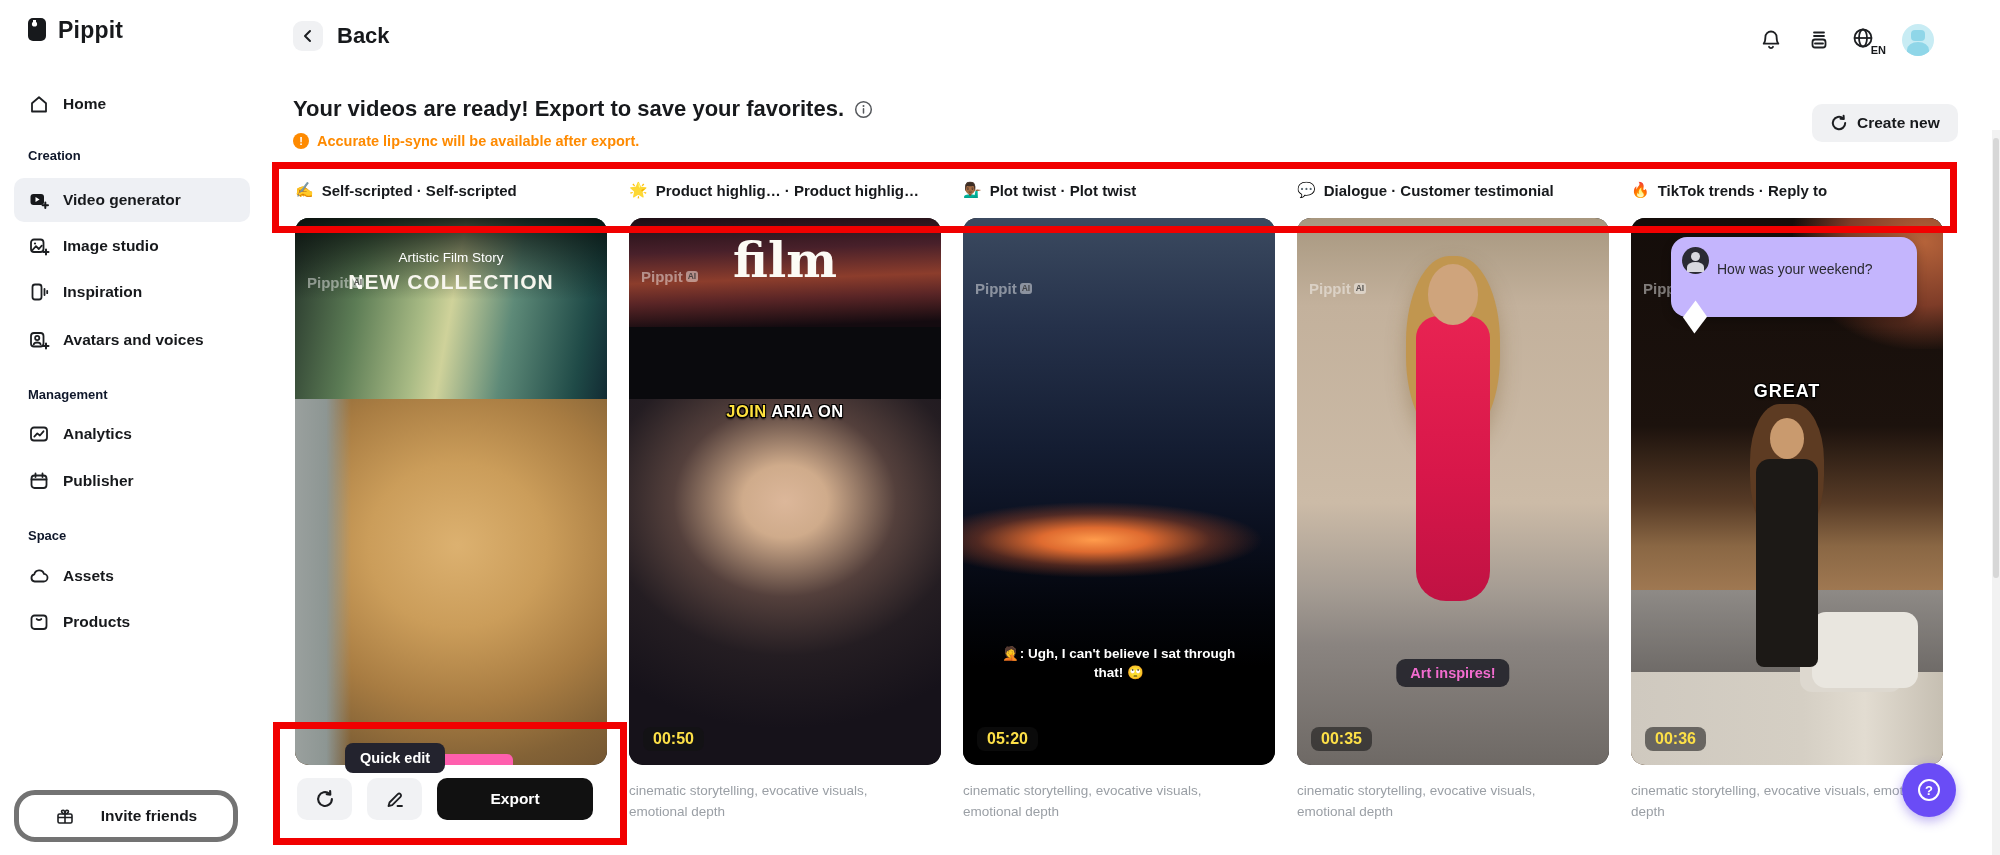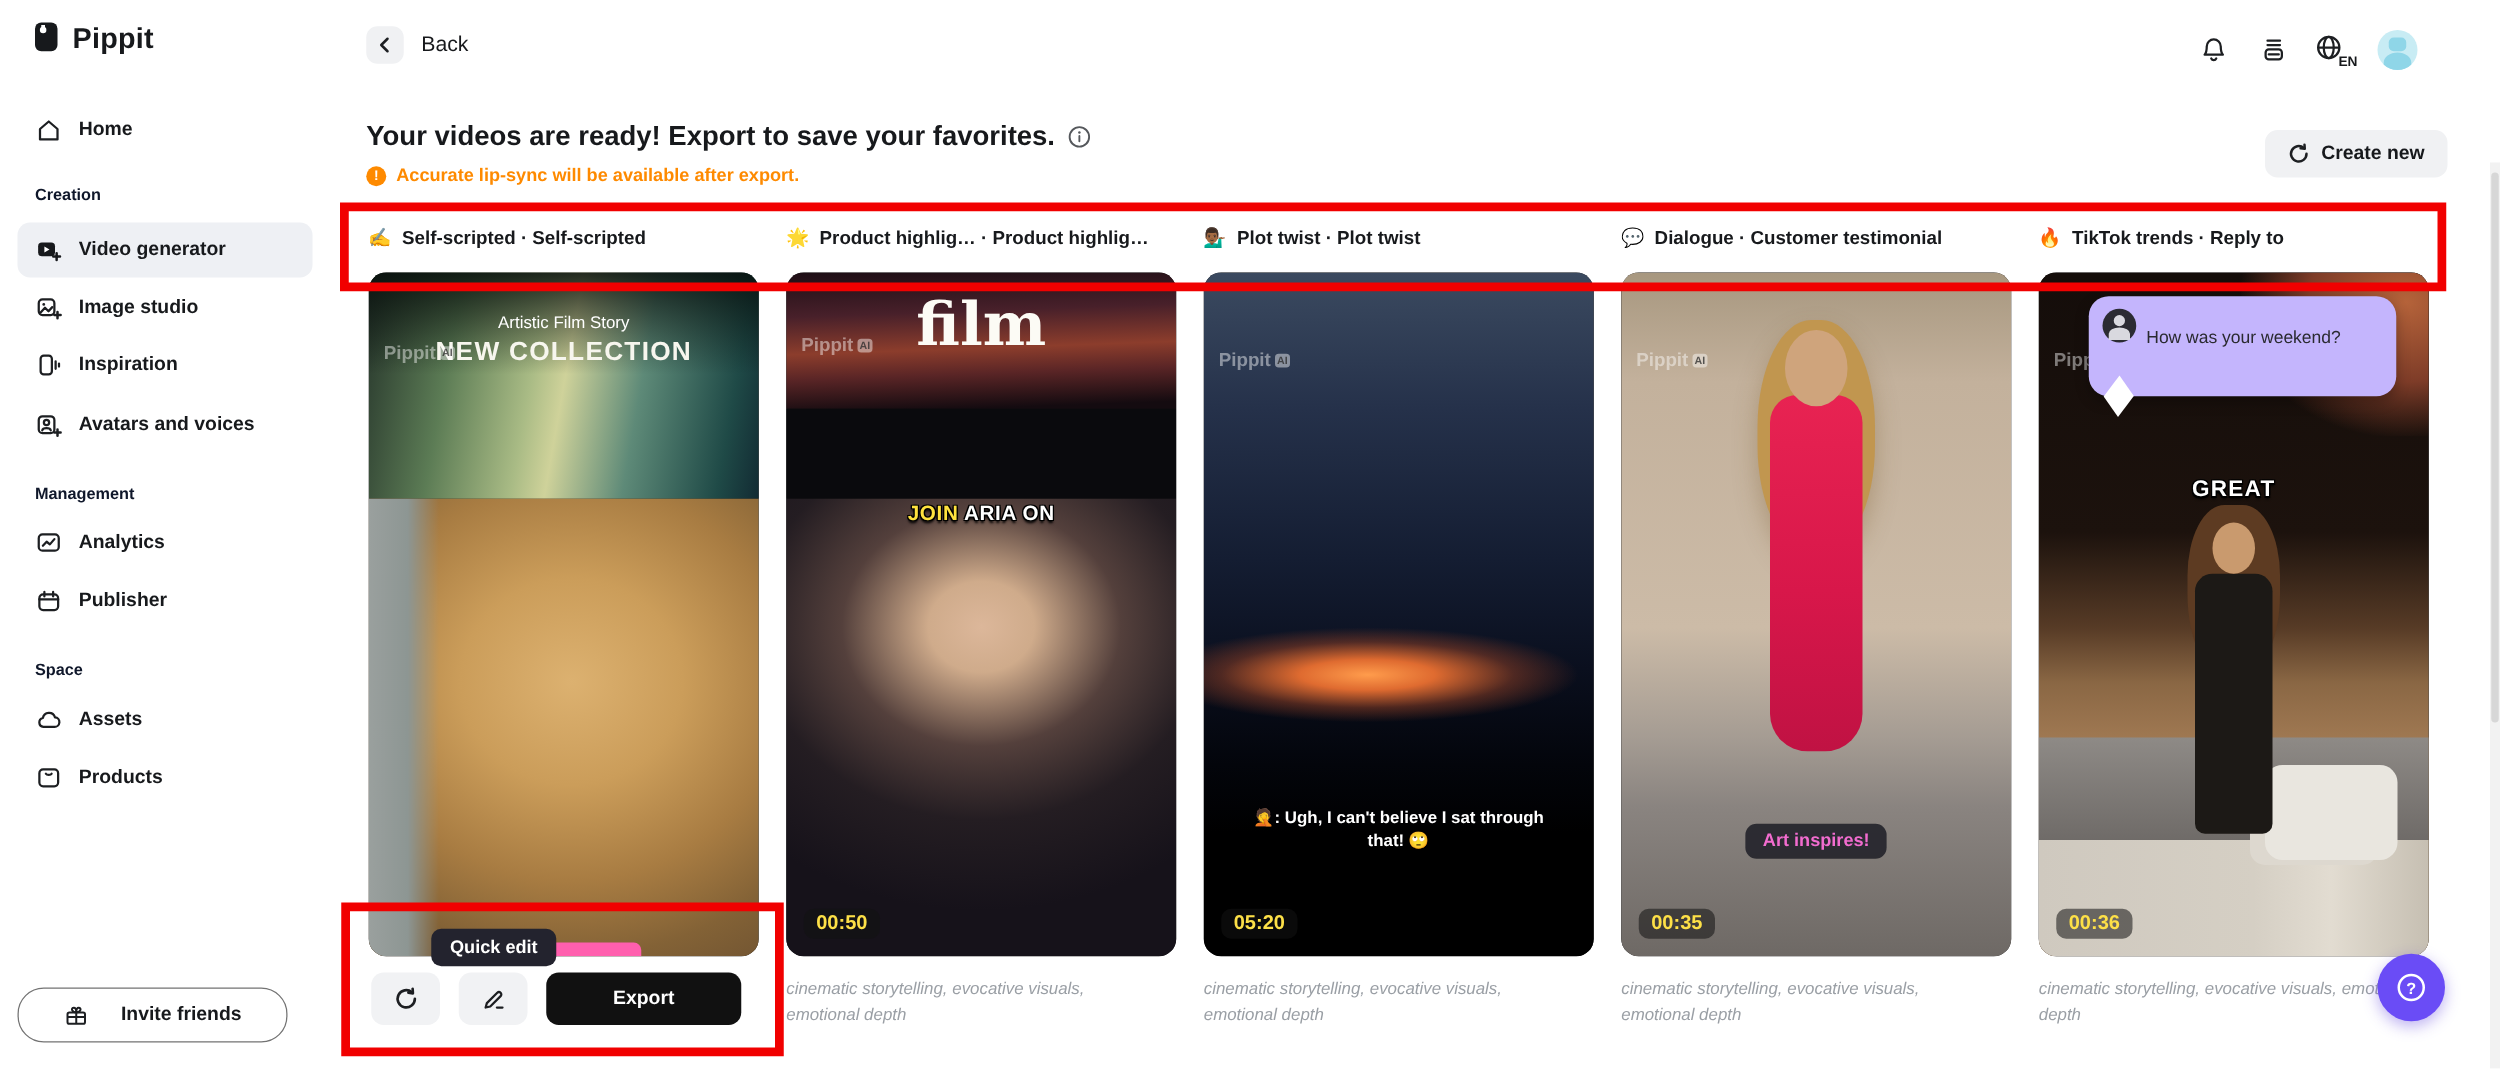--- a/index.html
+++ b/index.html
@@ -8,28 +8,28 @@
   svg{display:block;}
 
   
   .sidebar{position:absolute;left:0;top:0;width:250px;height:855px;background:#fff;}
   .logo{position:absolute;left:26px;top:16px;display:flex;align-items:center;gap:8px;}
   .logo-text{font-size:23px;font-weight:800;letter-spacing:.2px;}
   .sb-item{position:absolute;left:14px;width:208px;height:40px;display:flex;align-items:center;
            gap:13px;padding:0 14px;border-radius:10px;font-weight:700;font-size:15.5px;cursor:pointer;}
   .sb-item.active{background:#eef0f4;height:44px;}
   .sb-section{position:absolute;left:28px;font-size:13px;font-weight:600;color:#0f172a;}
-  .invite-btn{position:absolute;left:14px;top:790px;width:214px;height:42px;border:1px solid #737373;
+  .invite-btn{position:absolute;left:14px;top:790px;width:214px;height:42px;border:5px solid #737373;
               border-radius:21px;display:flex;align-items:center;justify-content:center;gap:26px;
               font-weight:700;font-size:15.5px;background:#fff;cursor:pointer;}
 
   
   .back-wrap{position:absolute;left:293px;top:21px;display:flex;align-items:center;gap:14px;cursor:pointer;}
   .back-circle{width:30px;height:30px;border-radius:9px;background:#f0f1f3;display:flex;align-items:center;justify-content:center;}
-  .back-label{font-size:17px;font-weight:400;}
+  .back-label{font-size:22px;font-weight:700;}
   .top-icon{position:absolute;top:27px;width:26px;height:26px;cursor:pointer;}
   .globe-wrap{position:absolute;top:25px;left:1850px;width:34px;height:30px;cursor:pointer;}
   .globe-en{position:absolute;right:-2px;bottom:-1px;font-size:11px;font-weight:800;background:#fff;line-height:1;}
   .avatar{position:absolute;left:1902px;top:24px;width:32px;height:32px;border-radius:50%;background:#c8ecf4;overflow:hidden;cursor:pointer;}
   .avatar::before{content:"";position:absolute;left:9px;top:6px;width:14px;height:11px;border-radius:4px;background:#8fd6e8;}
   .avatar::after{content:"";position:absolute;left:5px;top:18px;width:22px;height:16px;border-radius:50% 50% 0 0;background:#8fd6e8;}
 
   
   .page-title{position:absolute;left:293px;top:96px;font-size:22px;font-weight:800;display:flex;align-items:center;gap:10px;}
   .warning-row{position:absolute;left:293px;top:133px;display:flex;align-items:center;gap:8px;
@@ -37,21 +37,21 @@
   .warn-dot{width:16px;height:16px;border-radius:50%;background:#fe8a00;color:#fff;font-size:11px;font-weight:800;
             display:flex;align-items:center;justify-content:center;}
   .create-btn{position:absolute;left:1812px;top:104px;height:38px;padding:0 18px;border-radius:10px;background:#f0f1f3;
               display:flex;align-items:center;gap:9px;font-size:15.5px;font-weight:700;cursor:pointer;}
 
   
   .card{position:absolute;top:177px;width:312px;}
   .card-head{display:flex;align-items:center;gap:8px;font-size:15px;font-weight:700;height:26px;white-space:nowrap;}
   .card-emoji{font-size:15px;}
   .thumb{position:absolute;top:41px;left:0;width:312px;height:547px;border-radius:14px;overflow:hidden;background:#111;}
-  .desc{position:absolute;top:604px;width:300px;font-size:13.5px;color:#9a9fa5;line-height:1.55;font-style:italic;}
+  .desc{position:absolute;top:604px;width:300px;font-size:13.5px;color:#9a9fa5;line-height:1.55;}
   .duration{position:absolute;left:14px;bottom:14px;background:rgba(18,18,18,.55);color:#fde047;font-weight:700;
             font-size:16px;padding:3px 10px;border-radius:8px;z-index:3;}
   .wm{position:absolute;left:12px;color:rgba(255,255,255,.45);font-weight:700;font-size:15px;z-index:2;display:flex;align-items:center;gap:3px;}
   .wm-ai{background:rgba(255,255,255,.45);color:rgba(40,40,40,.75);border-radius:3px;font-size:8.5px;font-weight:800;padding:1px 2px;line-height:1;}
 
   
   .c1-top{position:absolute;left:0;top:0;right:0;height:33%;
     background:linear-gradient(100deg,#26352b 0%,#5c7c55 22%,#a9bb85 42%,#cfd29a 50%,#5e8a78 68%,#1f4a47 90%,#122b33 100%);}
   .c1-top::before{content:"";position:absolute;inset:0;background:linear-gradient(180deg,rgba(5,12,10,.85),rgba(5,12,10,0) 45%);}
   .c1-small-txt{position:absolute;top:32px;width:100%;text-align:center;color:#ffffff;font-size:13.5px;z-index:2;}

